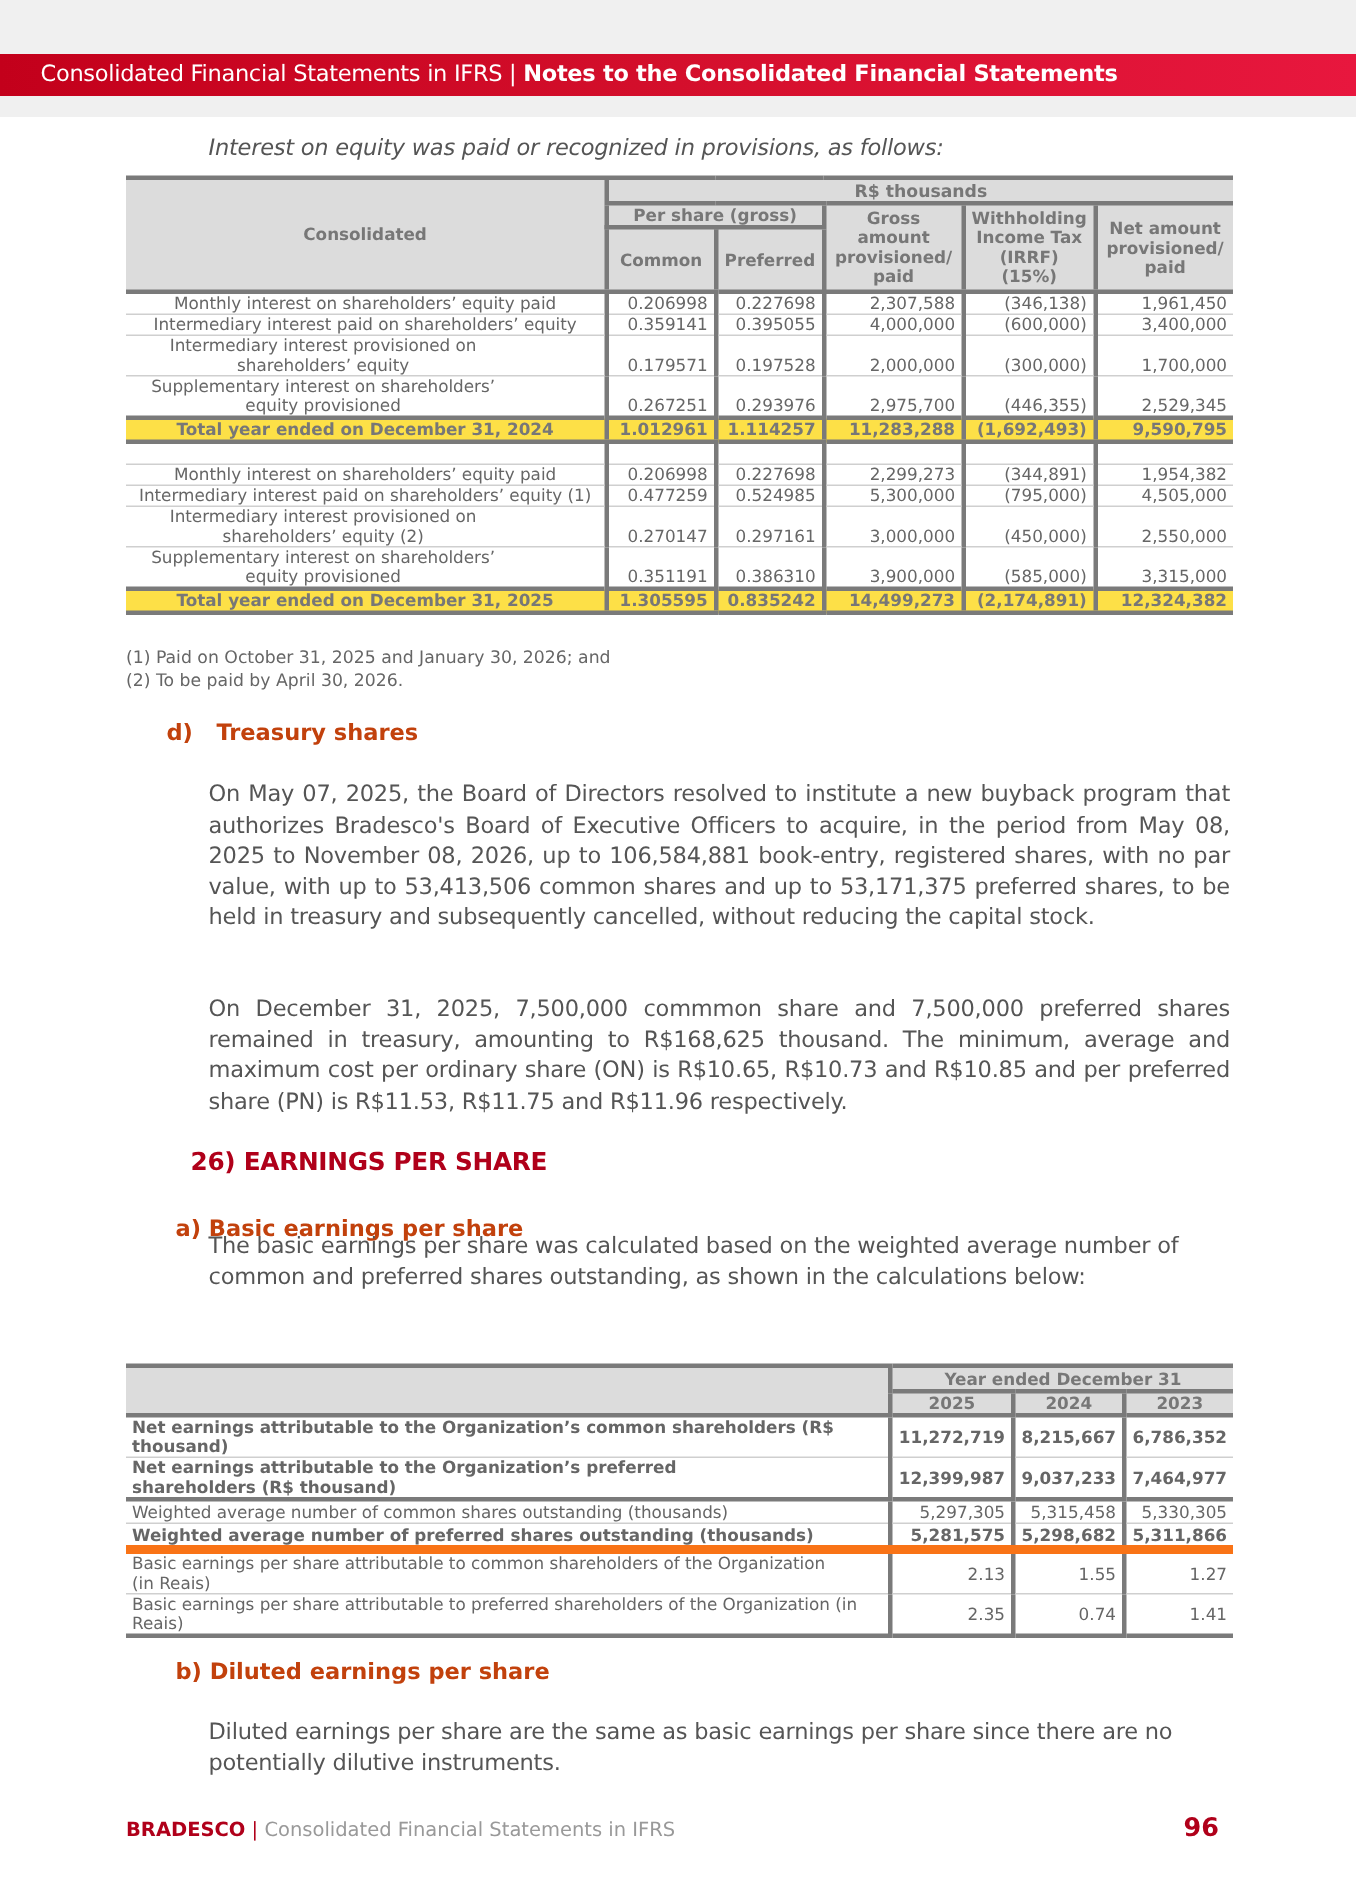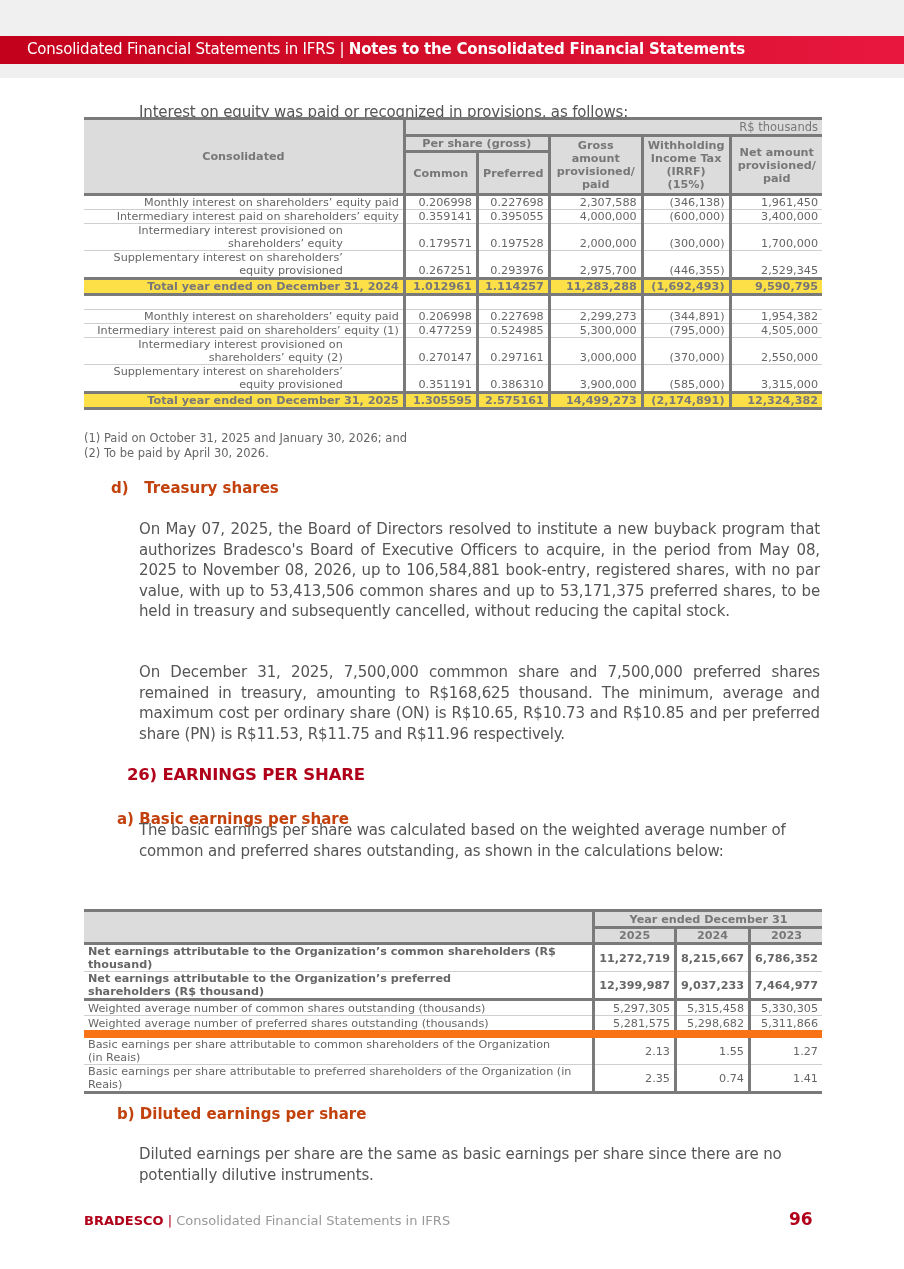--- a/index.html
+++ b/index.html
@@ -15,23 +15,23 @@
   .para { position:absolute; font-size:15px; line-height:20.5px; color:#555; letter-spacing:-0.15px; }
   .just { text-align:justify; }
   .h-red { position:absolute; color:#c2410c; font-weight:bold; font-size:15px; }
   .h-big { position:absolute; color:#b0001a; font-weight:bold; font-size:16.5px; letter-spacing:-0.2px; }
 
   table { border-collapse:collapse; position:absolute; font-size:11.2px; color:#666; }
   td, th { padding:0 4px; line-height:13px; }
   
   #t1 { left:84px; top:117px; width:738px; }
   #t1 .hdr { background:#dcdcdc; color:#777; font-weight:bold; text-align:center; }
-  #t1 .unit { background:#dcdcdc; color:#777; text-align:right; font-weight:normal;margin-left:11px; }
+  #t1 .unit { background:#dcdcdc; color:#777; text-align:center; font-weight:bold;margin-left:11px; }
   #t1 td.num { text-align:right; border-left:3px solid #7a7a7a;margin-left:28px; }
-  #t1 td.desc { text-align:right; }
+  #t1 td.desc { text-align:center; }
   #t1 tr.data td { border-bottom:1px solid #cfcfcf; vertical-align:bottom; }
   #t1 tr.total td { background:#fde047; font-weight:bold; color:#777; border-top:3px solid #7a7a7a; border-bottom:3px solid #7a7a7a; }
   #t1 tr.spacer td { height:13px; border-bottom:1px solid #cfcfcf; }
   .bl { border-left:3px solid #7a7a7a; }
   .bt { border-top:3px solid #7a7a7a; }
   .bb { border-bottom:3px solid #7a7a7a; }
 
   .fn { position:absolute; left:84px; font-size:11.5px; color:#666; line-height:15px; }
 
   
@@ -47,21 +47,21 @@
 </style>
 </head>
 <body>
 
 <div class="topgray"></div>
 <div class="banner">
   <div class="banner-text"><span>Consolidated Financial Statements in IFRS</span><span> | </span><b>Notes to the Consolidated Financial Statements</b></div>
 </div>
 <div class="belowgray"></div>
 
-<div class="para" style="left:139px; top:102px; width:700px;">Interest on equity was paid or recognized in provisions, as follows:</div>
+<div class="para" style="left:139px; top:88px; width:700px;font-style:italic;">Interest on equity was paid or recognized in provisions, as follows:</div>
 
 <table id="t1">
   <colgroup>
     <col style="width:322px">
       <col style="width:73px">
       <col style="width:72px">
       <col style="width:93px">
       <col style="width:86px">
       <col style="width:92px">
   </colgroup>
@@ -144,35 +144,35 @@
     <td class="num">0.524985</td>
     <td class="num">5,300,000</td>
     <td class="num">(795,000)</td>
     <td class="num">4,505,000</td>
   </tr>
   <tr class="data">
     <td class="desc" style="padding-right:60px;">Intermediary interest provisioned on shareholders’ equity (2)</td>
     <td class="num">0.270147</td>
     <td class="num">0.297161</td>
     <td class="num">3,000,000</td>
-    <td class="num">(370,000)</td>
+    <td class="num">(450,000)</td>
     <td class="num">2,550,000</td>
   </tr>
   <tr class="data">
     <td class="desc" style="padding-right:60px;">Supplementary interest on shareholders’ equity provisioned</td>
     <td class="num">0.351191</td>
     <td class="num">0.386310</td>
     <td class="num">3,900,000</td>
     <td class="num">(585,000)</td>
     <td class="num">3,315,000</td>
   </tr>
   <tr class="total">
     <td class="desc">Total year ended on December 31, 2025</td>
     <td class="num">1.305595</td>
-    <td class="num">2.575161</td>
+    <td class="num">0.835242</td>
     <td class="num">14,499,273</td>
     <td class="num">(2,174,891)</td>
     <td class="num">12,324,382</td>
   </tr>
 </tbody>
   </table>
 
 <div class="fn" style="top:431px;">(1) Paid on October 31, 2025 and January 30, 2026; and</div>
 <div class="fn" style="top:446px;">(2) To be paid by April 30, 2026.</div>
 
@@ -212,21 +212,21 @@
     <td class="num">12,399,987</td>
     <td class="num">9,037,233</td>
     <td class="num">7,464,977</td>
   </tr>
   <tr style="border-bottom:1px solid #cfcfcf;">
     <td class="desc" style="height:14px;">Weighted average number of common shares outstanding (thousands)</td>
     <td class="num">5,297,305</td>
     <td class="num">5,315,458</td>
     <td class="num">5,330,305</td>
   </tr>
-  <tr style="border-bottom:8px solid #f97316;">
+  <tr style="border-bottom:6px solid #f97316;font-weight:bold;">
     <td class="desc" style="height:14px;">Weighted average number of preferred shares outstanding (thousands)</td>
     <td class="num">5,281,575</td>
     <td class="num">5,298,682</td>
     <td class="num">5,311,866</td>
   </tr>
   <tr style="border-bottom:1px solid #cfcfcf;">
     <td class="desc" style="padding-right:30px;">Basic earnings per share attributable to common shareholders of the Organization (in Reais)</td>
     <td class="num">2.13</td>
     <td class="num">1.55</td>
     <td class="num">1.27</td>

